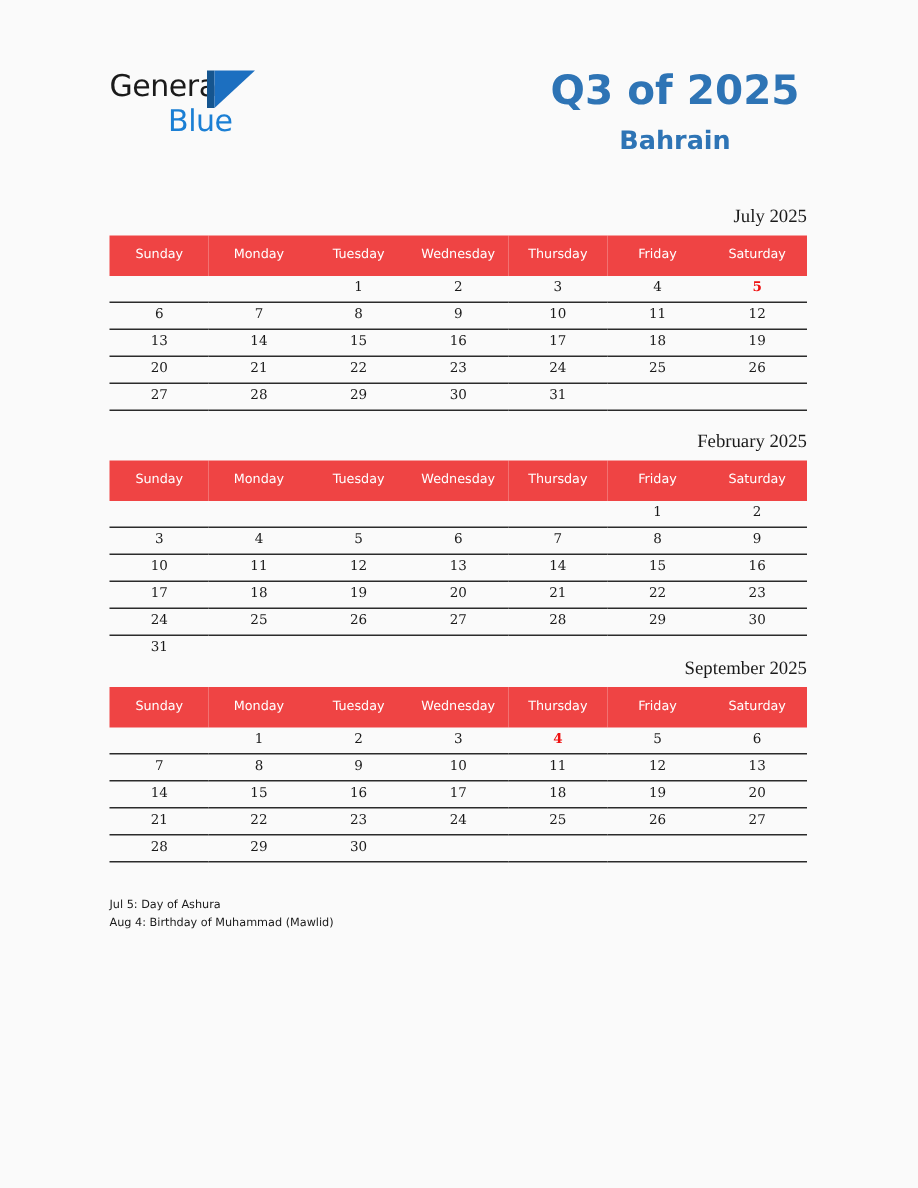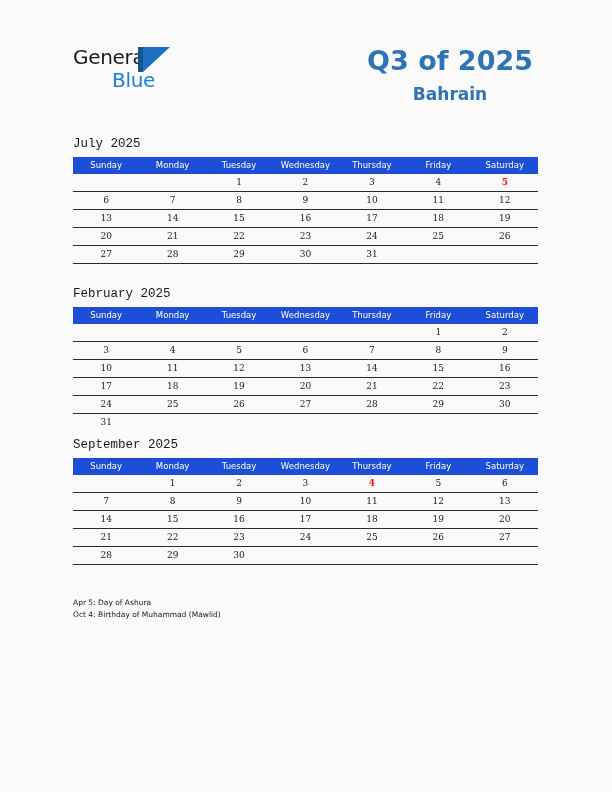--- a/index.html
+++ b/index.html
@@ -104,40 +104,40 @@
   .month {
     position: absolute;
     left: 73px;
     width: 465px;
   }
   #month-0 { top: 136px; }
   #month-1 { top: 286px; }
   #month-2 { top: 437px; }
 
   .month-title {
-    text-align: left;
-    font-family: Liberation Mono, monospace;
+    text-align: right;
+    font-family: Liberation Serif, serif;
     font-size: 12.5px;
     color: #1a1a1a;
     line-height: 16px;
     margin-bottom: 5px;
   }
 
   table.cal {
     width: 465px;
     border-collapse: collapse;
     table-layout: fixed;
   }
   table.cal th {
-    background: #1d4ed8;
+    background: #ef4444;
     color: #ffffff;
     font-family: "DejaVu Sans", sans-serif;
     font-size: 8.5px;
     font-weight: normal;
-    height: 17px;
+    height: 27px;
     line-height: 15px;
     padding: 0;
     text-align: center;
     border: none;
   }
   table.cal td {
     font-family: "DejaVu Serif", serif;
     font-size: 9px;
     color: #1a1a1a;
     height: 17px;
@@ -388,15 +388,15 @@
           <td class="empty"></td>
           <td class="empty"></td>
           <td class="empty"></td>
           <td class="empty"></td>
         </tr>
       </tbody>
   </table>
 </div>
 
 <div class="notes">
-  <div class="note">Apr 5: Day of Ashura</div>
-  <div class="note">Oct 4: Birthday of Muhammad (Mawlid)</div>
+  <div class="note">Jul 5: Day of Ashura</div>
+  <div class="note">Aug 4: Birthday of Muhammad (Mawlid)</div>
 </div>
 
 </body></html>

